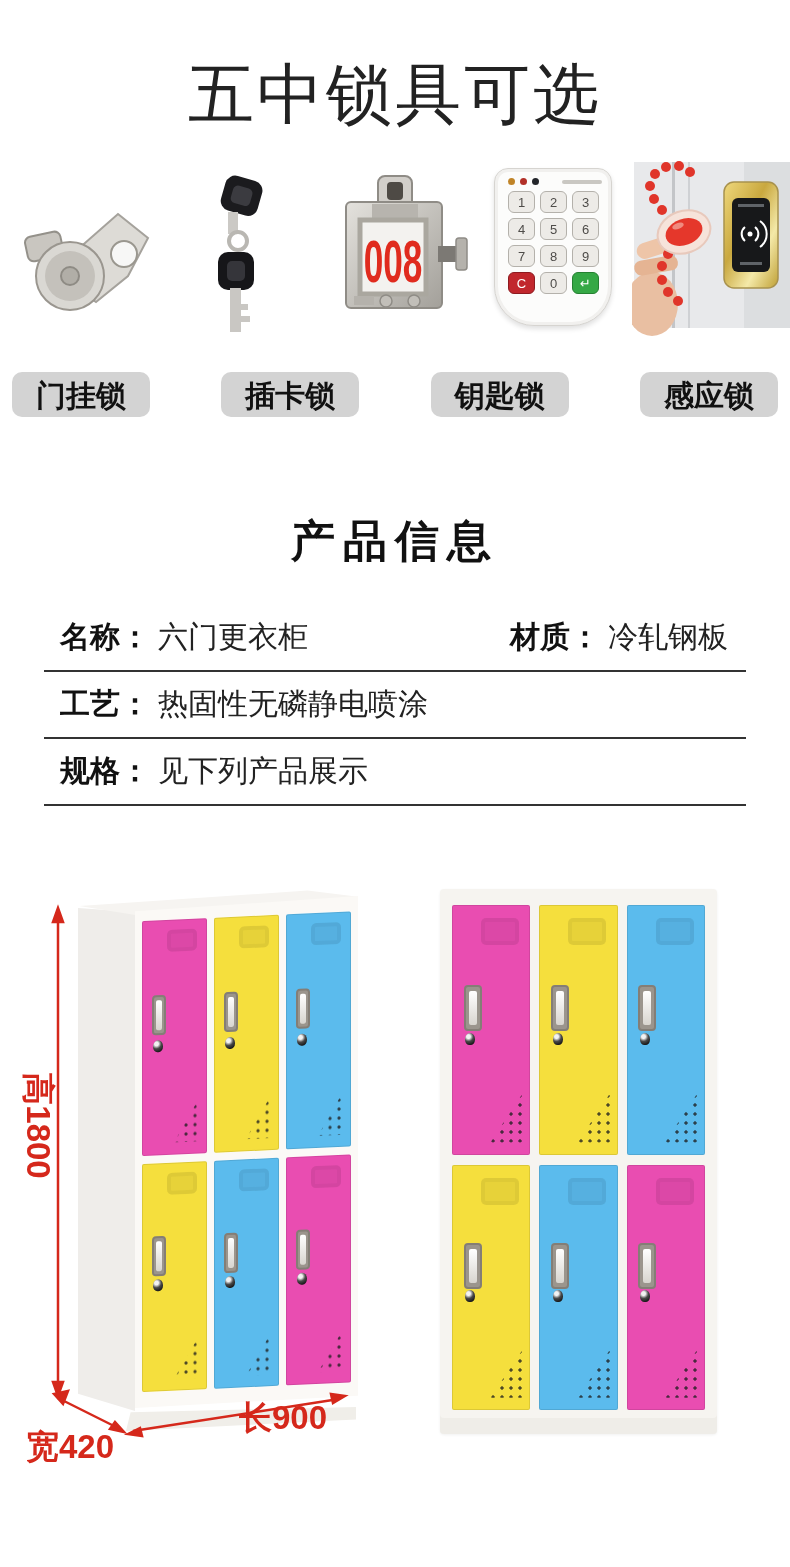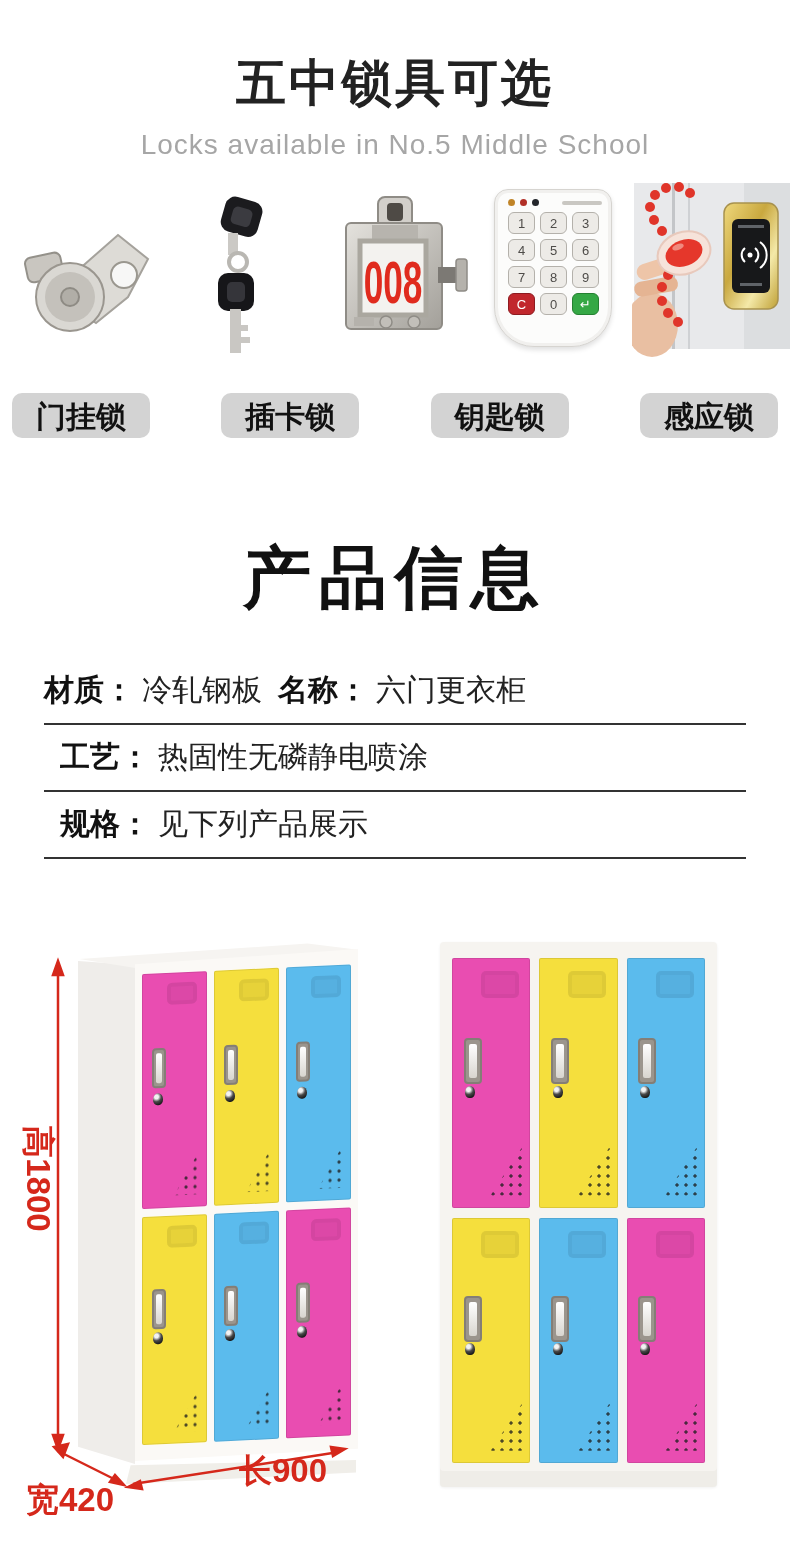--- a/index.html
+++ b/index.html
@@ -4,21 +4,21 @@
 <style>
   html,body { margin:0; padding:0; background:#ffffff; }
   .page {
     position:relative; width:790px; height:1567px; margin:0 auto;
     background:#ffffff; overflow:hidden;
     font-family:"Liberation Sans","DejaVu Sans",sans-serif; color:#1c1c1c;
   }
 
   
   .hdr { padding-top:50px; text-align:center; }
-  .hdr h1 { margin:0; font-size:50px; font-weight:700; letter-spacing:3px; color:#222; }
+  .hdr h1 { margin:0; font-size:66px; font-weight:400; letter-spacing:3px; color:#222; }
   .hdr .sub { margin-top:12px; font-size:28px; color:#a6a6a6; letter-spacing:1px; }
 
   
   .locks { margin-top:14px; }
   .lock-photos { display:flex; height:196px; }
   .lock-fig { position:relative; width:158px; height:196px; }
   .lock-fig svg { display:block; }
 
   
   .keypad { position:absolute; left:20px; top:14px; width:118px; height:158px;
@@ -34,21 +34,21 @@
   .kkey.red { background:#c1272d; border-color:#8d1b20; color:#fff; }
   .kkey.green { background:#35a845; border-color:#258031; color:#fff; }
 
   
   .lock-tags { display:flex; justify-content:space-between; padding:0 12px; margin-top:22px; }
   .lock-tag { width:138px; height:45px; background:#d3d3d3; border-radius:10px;
     font-size:30px; font-weight:bold; color:#111; text-align:center; line-height:47px; }
 
   
   .info { margin-top:95px; }
-  .info h2 { margin:0; text-align:center; font-size:68px; font-weight:900; letter-spacing:8px; color:#111; }
+  .info h2 { margin:0; text-align:center; font-size:44px; font-weight:900; letter-spacing:8px; color:#111; }
   .info-table { margin-top:34px; }
   .info-row { display:flex; align-items:center; height:65px; border-bottom:2px solid #333;
     margin:0 44px; font-size:30px; }
   .cell { display:flex; align-items:baseline; }
   .cell.left { width:466px; padding-left:16px; box-sizing:border-box; }
   .lbl { font-weight:bold; color:#111; }
   .val { margin-left:8px; color:#222; }
 
   
   .lockers { position:relative; margin-top:82px; height:660px; }
@@ -100,21 +100,20 @@
   .dim-w { left:26px; top:537px; }
   .dim-l { left:218px; top:508px; width:130px; text-align:center; }
 </style>
 </head>
 <body>
 
 <div class="page">
 
   <div class="hdr">
     <h1>五中锁具可选</h1>
-    <div class="sub">Locks available in No.5 Middle School</div>
   </div>
 
   <div class="locks">
     <div class="lock-photos">
 
       <div class="lock-fig">
         <svg width="158" height="196" viewBox="0 0 158 196">
           <polygon points="52,118 118,60 148,84 128,122 96,148" fill="#dddbd6" stroke="#a5a29c" stroke-width="2"></polygon>
           <circle cx="124" cy="100" r="13" fill="#f7f7f6" stroke="#9a978f" stroke-width="2"></circle>
           <rect x="26" y="80" width="36" height="25" rx="6" fill="#c9c6c0" stroke="#94918a" stroke-width="2" transform="rotate(-12 44 92)"></rect>
@@ -240,27 +239,27 @@
       <div class="lock-tag">插卡锁</div>
       <div class="lock-tag">钥匙锁</div>
       <div class="lock-tag">感应锁</div>
     </div>
   </div>
 
   <div class="info">
     <h2>产品信息</h2>
     <div class="info-table">
       <div class="info-row">
+        <div class="cell left">
+          <span class="lbl">名称：</span>
+          <span class="val">六门更衣柜</span>
+        </div>
         <div class="cell">
           <span class="lbl">材质：</span>
           <span class="val">冷轧钢板</span>
-        </div>
-        <div class="cell left">
-          <span class="lbl">名称：</span>
-          <span class="val">六门更衣柜</span>
         </div>
       </div>
       <div class="info-row">
         <div class="cell left">
           <span class="lbl">工艺：</span>
           <span class="val">热固性无磷静电喷涂</span>
         </div>
       </div>
       <div class="info-row">
         <div class="cell left">

